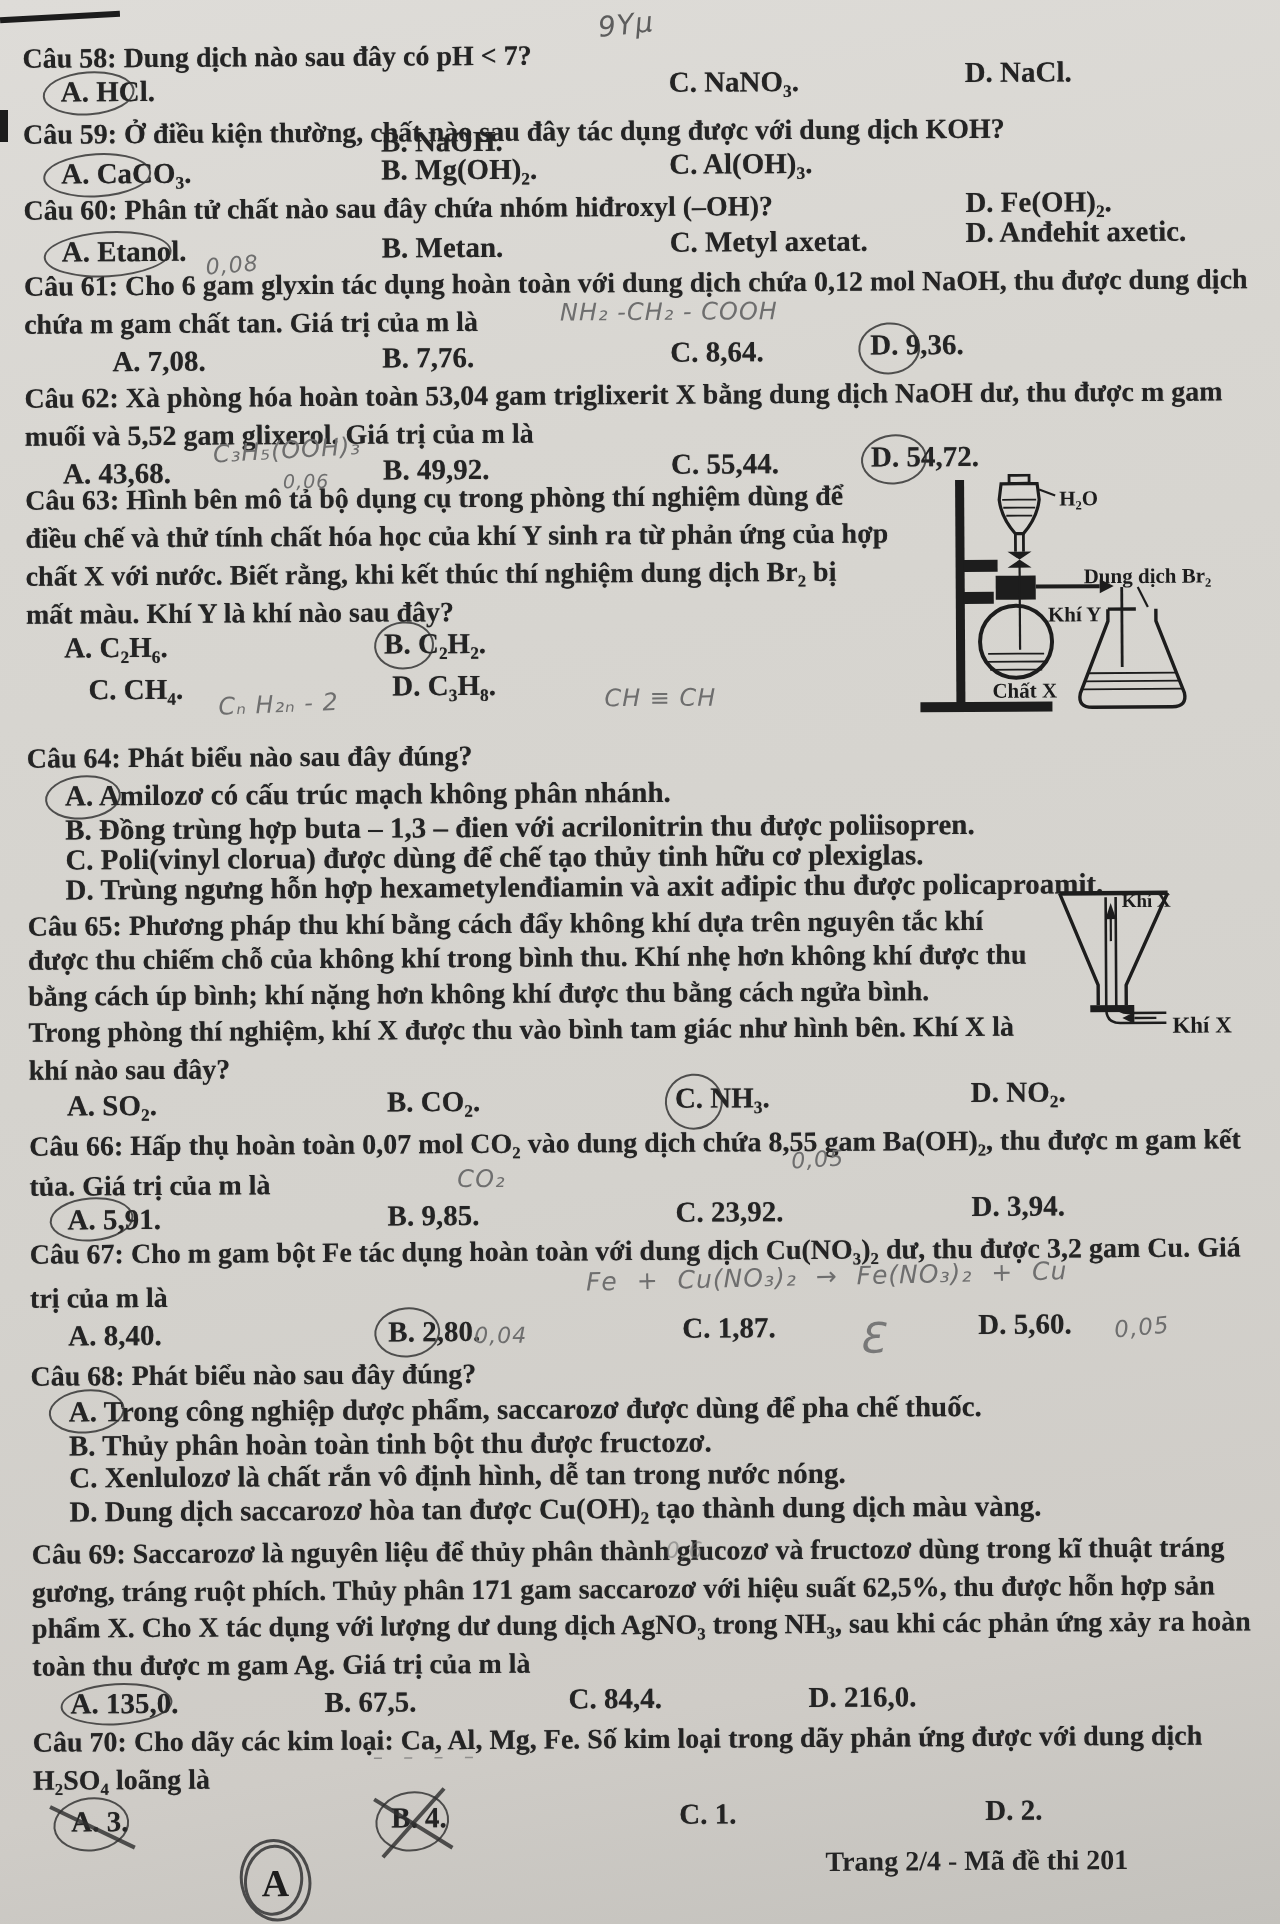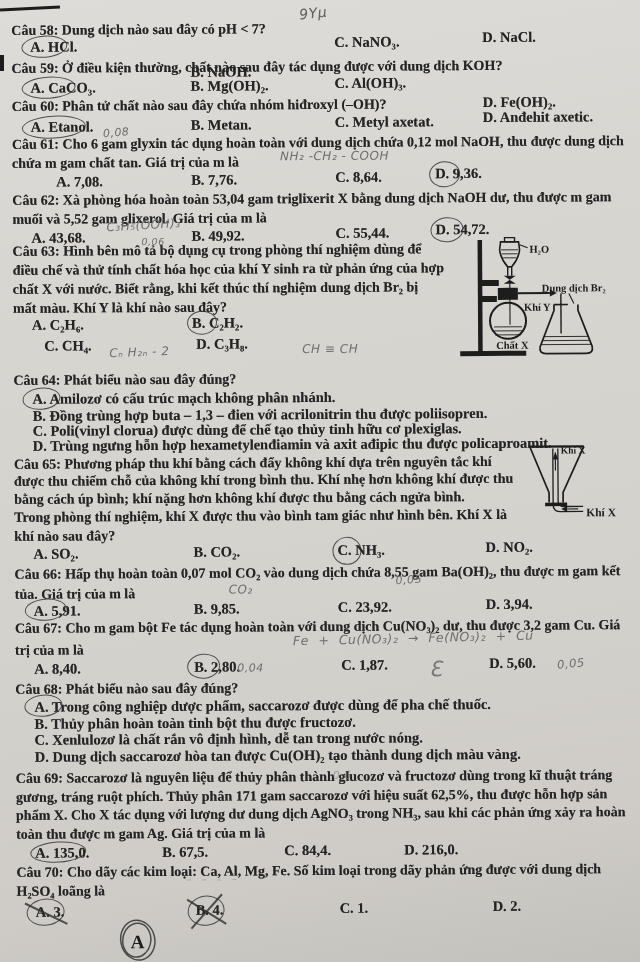--- a/index.html
+++ b/index.html
@@ -213,14 +213,15 @@
     </div>
 
     <svg class="fig" style="left:106px;top:916px;" width="58" height="46" viewBox="0 0 58 46">
       <g stroke="#4a4a4a" fill="none" stroke-width="1.5">
         <ellipse cx="29" cy="23" rx="17" ry="20" transform="rotate(-12 29 23)"></ellipse>
         <ellipse cx="28" cy="23" rx="14" ry="17" transform="rotate(8 28 23)"></ellipse>
       </g>
       <text x="22" y="31" font-size="19" fill="#4a4a4a">A</text>
     </svg>
 
+    <div class="footer" style="left:410px;top:925px;">Trang 2/4 - Mã đề thi 201</div>
   </div>
 </div>
 
 </body></html>

